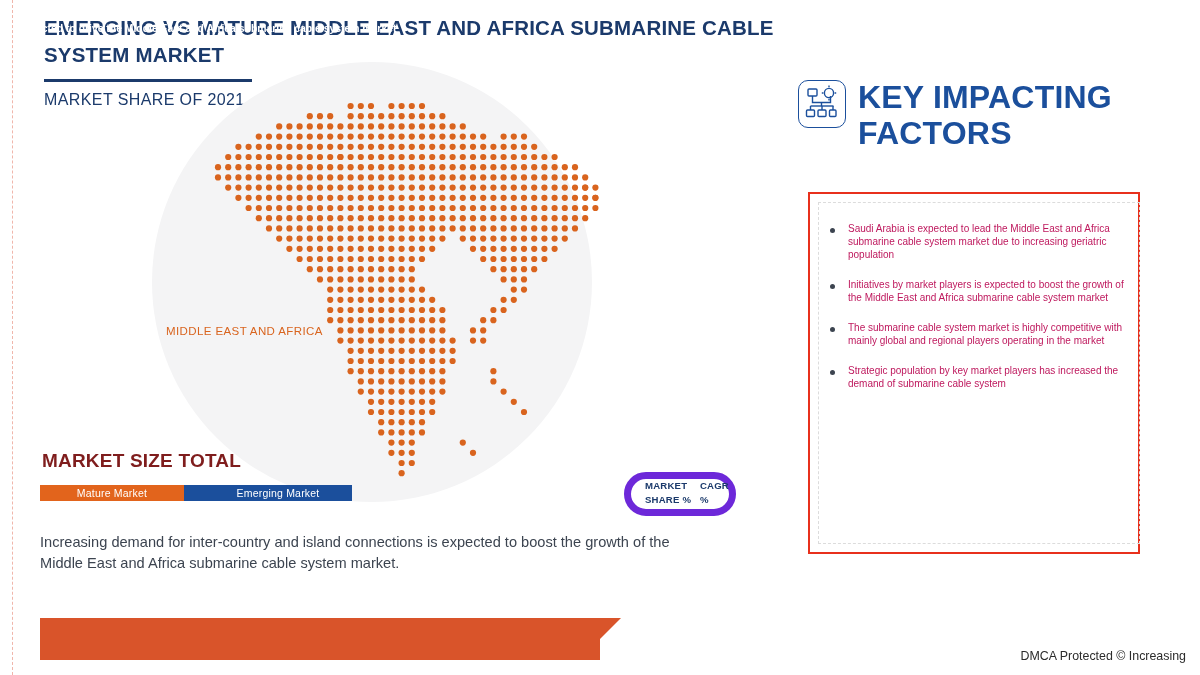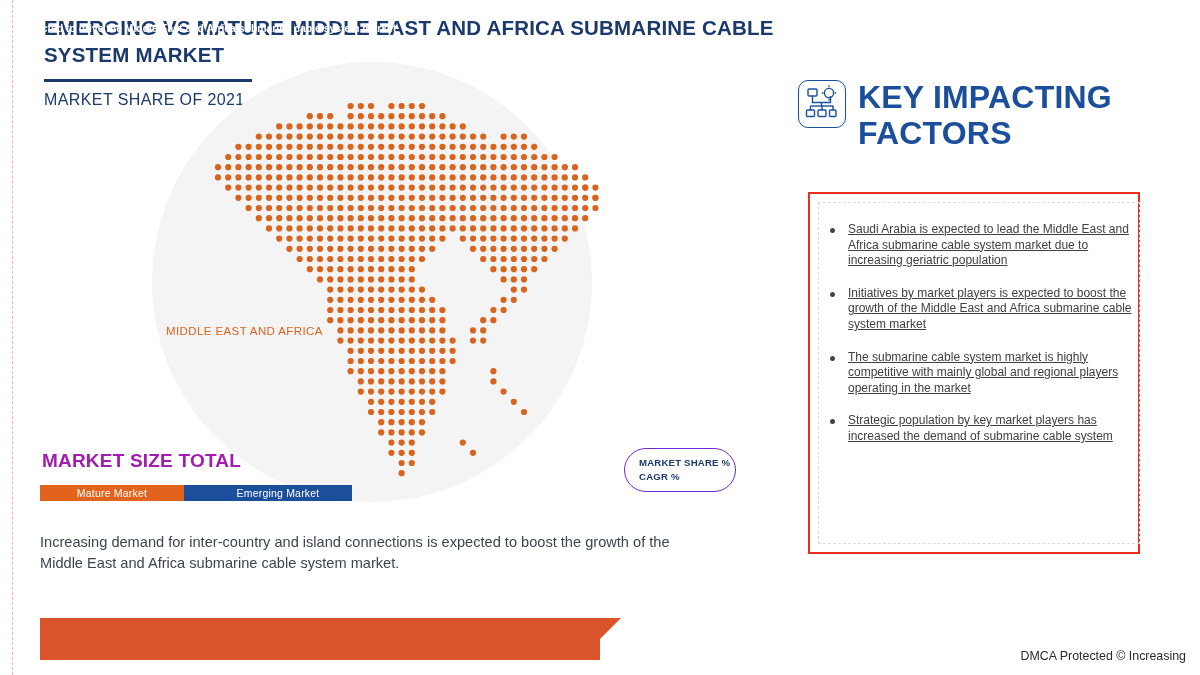--- a/index.html
+++ b/index.html
@@ -91,21 +91,21 @@
     white-space: nowrap;
   }
 
   
   .mst-title {
     position: absolute;
     left: 42px;
     top: 450px;
     font-size: 19px;
     font-weight: bold;
-    color: #a21caf;
+    color: #7f1d1d;
     letter-spacing: 0.2px;
   }
   .legend {
     position: absolute;
     left: 40px;
     top: 485px;
     display: flex;
   }
   .legend-chip {
     height: 16px;
@@ -123,27 +123,27 @@
   .chip-emerging {
     width: 148px;
     background: #1b4f9c;
     padding-left: 20px;
   }
 
   
   .share-badge {
     position: absolute;
     left: 624px;
-    top: 448px;
+    top: 472px;
     width: 112px;
     height: 44px;
-    border: 1px solid #6d28d9;
+    border: 7px solid #6d28d9;
     border-radius: 22px;
     display: flex;
-    flex-direction: column;
+    flex-direction: row;
     justify-content: center;
     padding-left: 14px;
     box-sizing: border-box;
   }
   .share-badge div {
     font-size: 9.6px;
     font-weight: bold;
     color: #1b3a6b;
     line-height: 1.45;
     letter-spacing: 0.2px;
@@ -241,24 +241,23 @@
     top: 222px;
     width: 310px;
     margin: 0;
     padding: 0;
     list-style: none;
   }
   .kif-list li {
     position: relative;
     padding-left: 24px;
     margin-bottom: 17px;
-    font-size: 12px;
+    font-size: 10px;
     line-height: 1.3;
-    color: #404040;
-    text-decoration: underline;
+    color: #be185d;
   }
   .kif-list li::before {
     content: "";
     position: absolute;
     left: 6px;
     top: 6px;
     width: 5px;
     height: 5px;
     border-radius: 50%;
     background: #3c4450;

